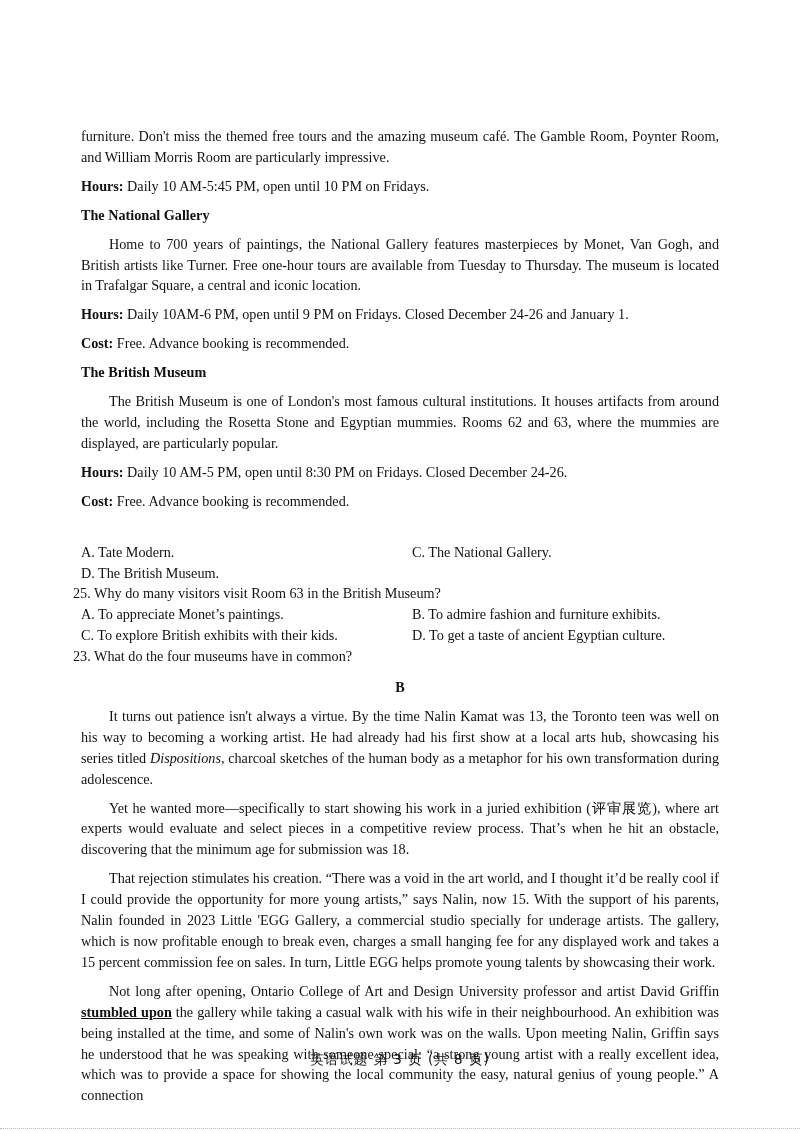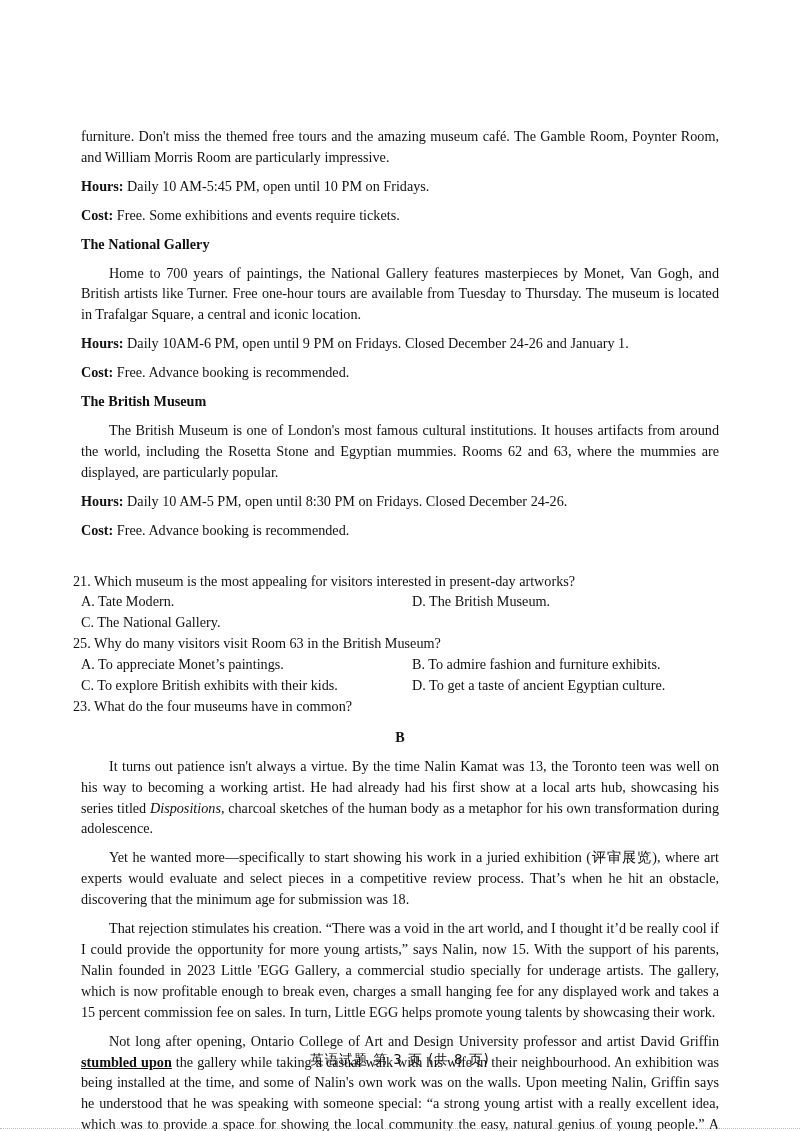--- a/index.html
+++ b/index.html
@@ -23,40 +23,38 @@
   .dots { position: absolute; left: 0; width: 800px; top: 1128px; height: 1px;
           border-top: 1px dotted #bbb; }
 </style>
 </head>
 <body>
 
 <div class="page">
 
   <p>furniture. Don't miss the themed free tours and the amazing museum café. The Gamble Room, Poynter Room, and William Morris Room are particularly impressive.</p>
   <p><span class="label">Hours:</span><span> Daily 10 AM-5:45 PM, open until 10 PM on Fridays.</span></p>
-  <p><span class="label">Cost:</span><span> Free. Some exhibitions and events require tickets.</span></p>
 
   <p class="head">The National Gallery</p>
   <p class="indent">Home to 700 years of paintings, the National Gallery features masterpieces by Monet, Van Gogh, and British artists like Turner. Free one-hour tours are available from Tuesday to Thursday. The museum is located in Trafalgar Square, a central and iconic location.</p>
   <p><span class="label">Hours:</span><span> Daily 10AM-6 PM, open until 9 PM on Fridays. Closed December 24-26 and January 1.</span></p>
   <p><span class="label">Cost:</span><span> Free. Advance booking is recommended.</span></p>
 
   <p class="head">The British Museum</p>
   <p class="indent">The British Museum is one of London's most famous cultural institutions. It houses artifacts from around the world, including the Rosetta Stone and Egyptian mummies. Rooms 62 and 63, where the mummies are displayed, are particularly popular.</p>
   <p><span class="label">Hours:</span><span> Daily 10 AM-5 PM, open until 8:30 PM on Fridays. Closed December 24-26.</span></p>
   <p><span class="label">Cost:</span><span> Free. Advance booking is recommended.</span></p>
 
   <div class="gap"></div>
 
   <div>
-    <p class="q">21. Which museum is the most appealing for visitors interested in present-day artworks?</p>
     <div class="opts">
       <span>A. Tate Modern.</span>
+      <span>C. The National Gallery.</span>
       <span>D. The British Museum.</span>
-      <span>C. The National Gallery.</span>
     </div>
   </div>
 
   <div>
     <p class="q">25. Why do many visitors visit Room 63 in the British Museum?</p>
     <div class="opts">
       <span>A. To appreciate Monet’s paintings.</span>
       <span>B. To admire fashion and furniture exhibits.</span>
       <span>C. To explore British exhibits with their kids.</span>
       <span>D. To get a taste of ancient Egyptian culture.</span>

